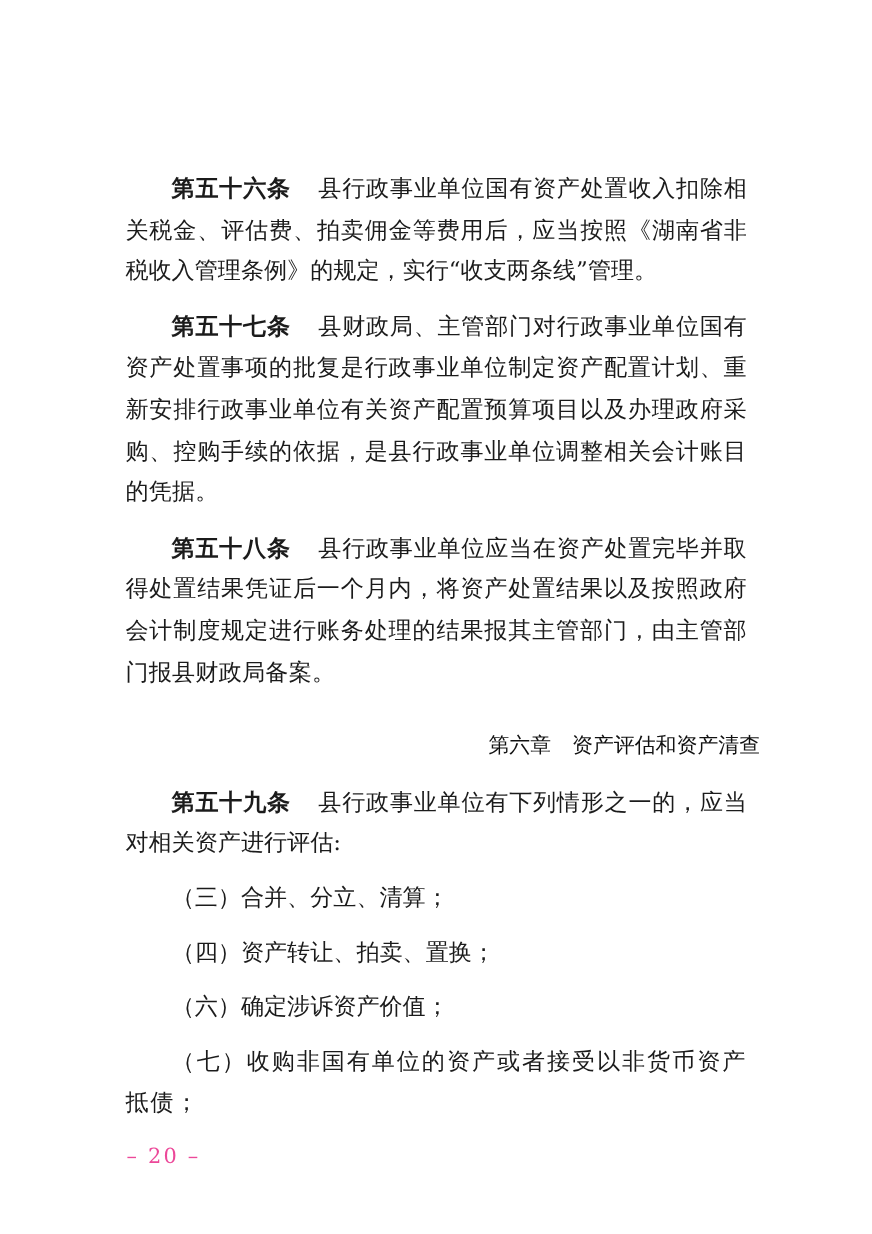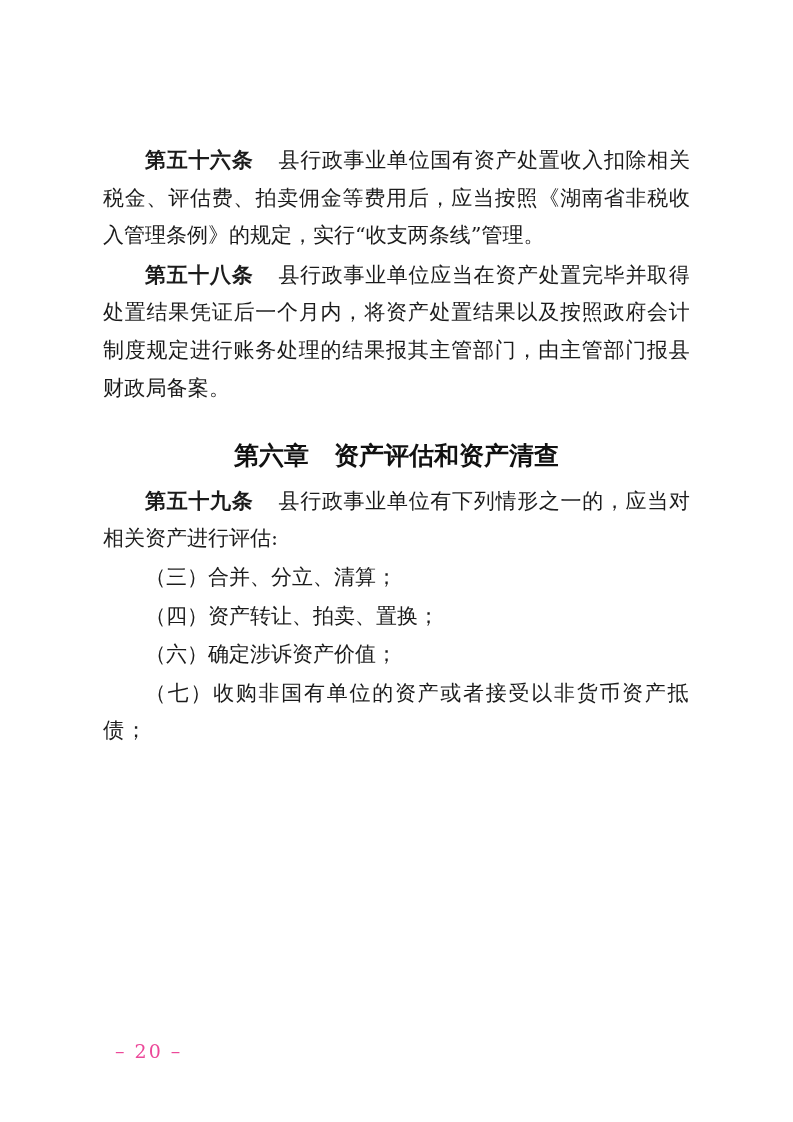--- a/index.html
+++ b/index.html
@@ -19,57 +19,58 @@
   .content {
     position: absolute;
     left: 102px;
     top: 140px;
     width: 589px;
     font-size: 21px;
     line-height: 37.6px;
     text-align: justify;
   }
   .para {
-    margin: 1px;
+    margin: 12px;
     text-indent: 2em;
   }
   .num {
     font-weight: bold;
     margin-right: 25px;
   }
   
   .tight { letter-spacing: 0.2px; }
   .spread { letter-spacing: 1.5px; }
   .chapter {
     margin: 30px 0 7px 0;
     text-indent: 0;
-    text-align: center;
+    text-align: right;
     font-family: "DejaVu Sans", "Liberation Sans", sans-serif;
-    font-weight: bold;
-    font-size: 25px;
+    font-weight: normal;
+    font-size: 19px;
     line-height: 37.6px;
     color: #111;
   }
   .footer {
     position: absolute;
     left: 115px;
     top: 1040px;
     font-size: 19px;
     letter-spacing: 2px;
     color: #ec4899;
   }
 </style>
 </head>
 <body>
 
 <div class="page">
   <div class="content">
 
     <p class="para"><span class="num">第五十六条</span><span>县行政事业单位国有资产处置收入扣除相关税金、评估费、拍卖佣金等费用后，应当按照《湖南省非税收入管理条例》的规定，实行“收支两条线”管理。</span></p>
 
+    <p class="para tight"><span class="num">第五十七条</span><span>县财政局、主管部门对行政事业单位国有资产处置事项的批复是行政事业单位制定资产配置计划、重新安排行政事业单位有关资产配置预算项目以及办理政府采购、控购手续的依据，是县行政事业单位调整相关会计账目的凭据。</span></p>
 
     <p class="para tight"><span class="num">第五十八条</span><span>县行政事业单位应当在资产处置完毕并取得处置结果凭证后一个月内，将资产处置结果以及按照政府会计制度规定进行账务处理的结果报其主管部门，由主管部门报县财政局备案。</span></p>
 
     <h2 class="chapter">第六章　资产评估和资产清查</h2>
 
     <p class="para"><span class="num">第五十九条</span><span>县行政事业单位有下列情形之一的，应当对相关资产进行评估:</span></p>
 
     <p class="para">（三）合并、分立、清算；</p>
     <p class="para">（四）资产转让、拍卖、置换；</p>
     <p class="para">（六）确定涉诉资产价值；</p>

